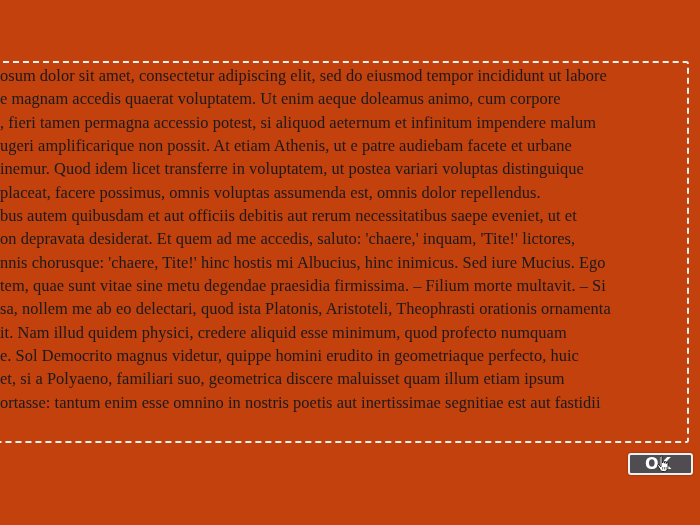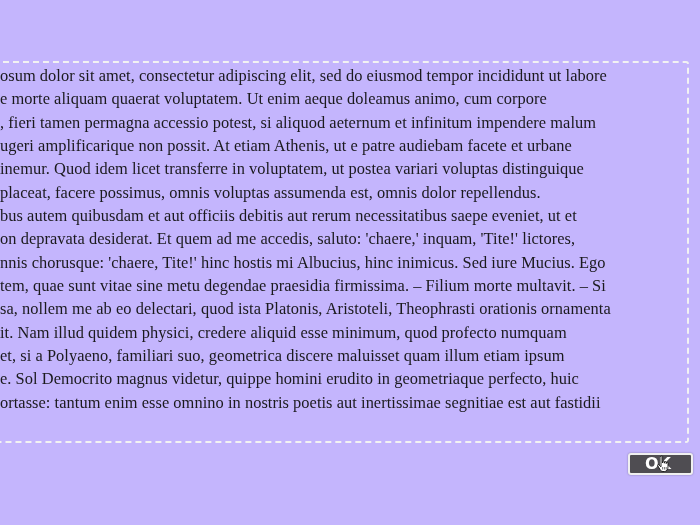--- a/index.html
+++ b/index.html
@@ -8,21 +8,21 @@
       width: 700px;
       height: 525px;
       overflow: hidden;
       background: #b9b7ba;
     }
     .page {
       position: relative;
       width: 700px;
       height: 525px;
       overflow: hidden;
-      background: #c4b5fd;
+      background: #c2410c;
     }
     .text-body {
       position: absolute;
       left: 0;
       top: 64px;
       width: 700px;
       font-family: "Liberation Serif", "DejaVu Serif", serif;
       font-size: 16.4px;
       line-height: 23.35px;
       color: #1b1a1d;
@@ -76,33 +76,33 @@
       height: 18px;
       pointer-events: none;
     }
   </style>
 </head>
 <body>
 
 <div class="page">
   <div class="text-body">
     <span class="text-line">osum dolor sit amet, consectetur adipiscing elit, sed do eiusmod tempor incididunt ut labore</span>
-    <span class="text-line">e morte aliquam quaerat voluptatem. Ut enim aeque doleamus animo, cum corpore</span>
+    <span class="text-line">e magnam accedis quaerat voluptatem. Ut enim aeque doleamus animo, cum corpore</span>
     <span class="text-line">, fieri tamen permagna accessio potest, si aliquod aeternum et infinitum impendere malum</span>
     <span class="text-line">ugeri amplificarique non possit. At etiam Athenis, ut e patre audiebam facete et urbane</span>
     <span class="text-line">inemur. Quod idem licet transferre in voluptatem, ut postea variari voluptas distinguique</span>
     <span class="text-line">placeat, facere possimus, omnis voluptas assumenda est, omnis dolor repellendus.</span>
     <span class="text-line">bus autem quibusdam et aut officiis debitis aut rerum necessitatibus saepe eveniet, ut et</span>
     <span class="text-line">on depravata desiderat. Et quem ad me accedis, saluto: 'chaere,' inquam, 'Tite!' lictores,</span>
     <span class="text-line">nnis chorusque: 'chaere, Tite!' hinc hostis mi Albucius, hinc inimicus. Sed iure Mucius. Ego</span>
     <span class="text-line">tem, quae sunt vitae sine metu degendae praesidia firmissima. – Filium morte multavit. – Si</span>
     <span class="text-line">sa, nollem me ab eo delectari, quod ista Platonis, Aristoteli, Theophrasti orationis ornamenta</span>
     <span class="text-line">it. Nam illud quidem physici, credere aliquid esse minimum, quod profecto numquam</span>
+    <span class="text-line">e. Sol Democrito magnus videtur, quippe homini erudito in geometriaque perfecto, huic</span>
     <span class="text-line">et, si a Polyaeno, familiari suo, geometrica discere maluisset quam illum etiam ipsum</span>
-    <span class="text-line">e. Sol Democrito magnus videtur, quippe homini erudito in geometriaque perfecto, huic</span>
     <span class="text-line">ortasse: tantum enim esse omnino in nostris poetis aut inertissimae segnitiae est aut fastidii</span>
   </div>
 
   <div class="highlight-frame"></div>
 
   <button class="ok-button">
     <span class="label">OK</span>
   </button>
 
   <svg class="hand-cursor" viewBox="0 0 14 18" xmlns="http://www.w3.org/2000/svg">

